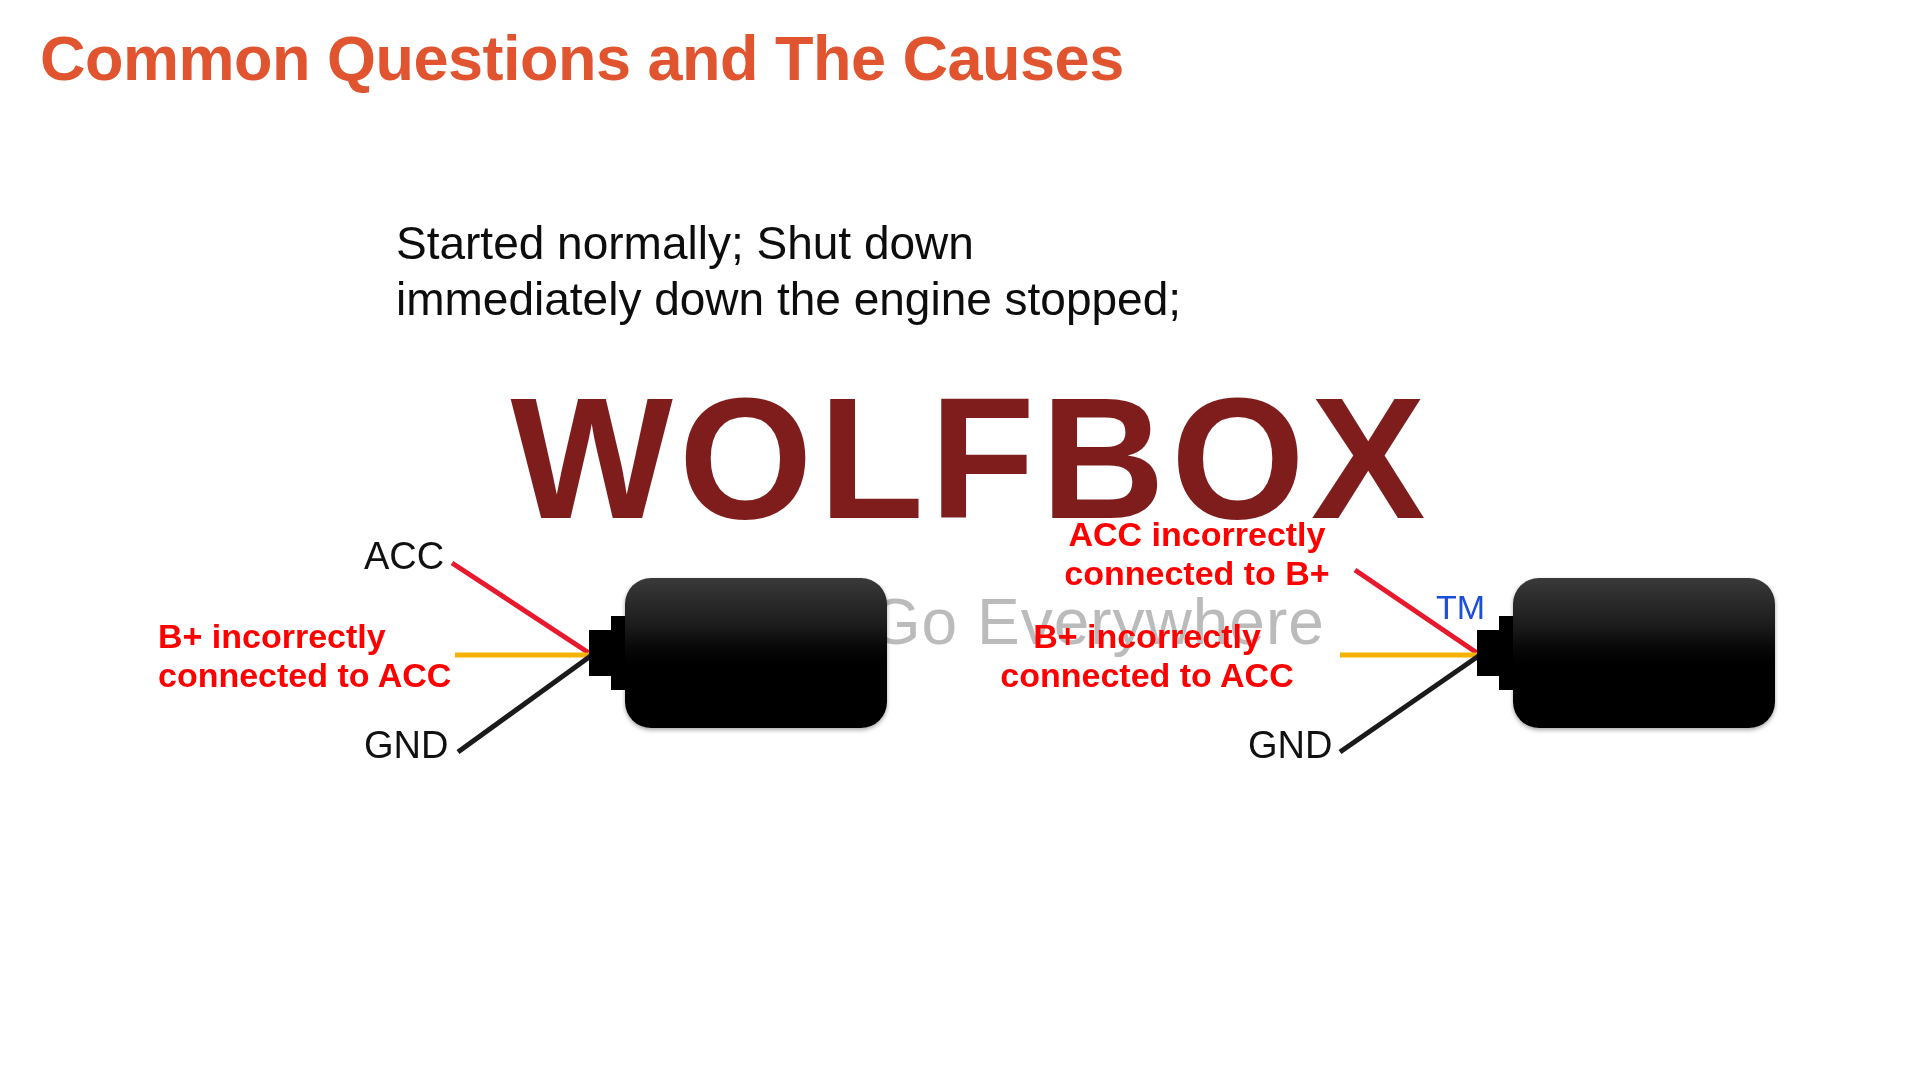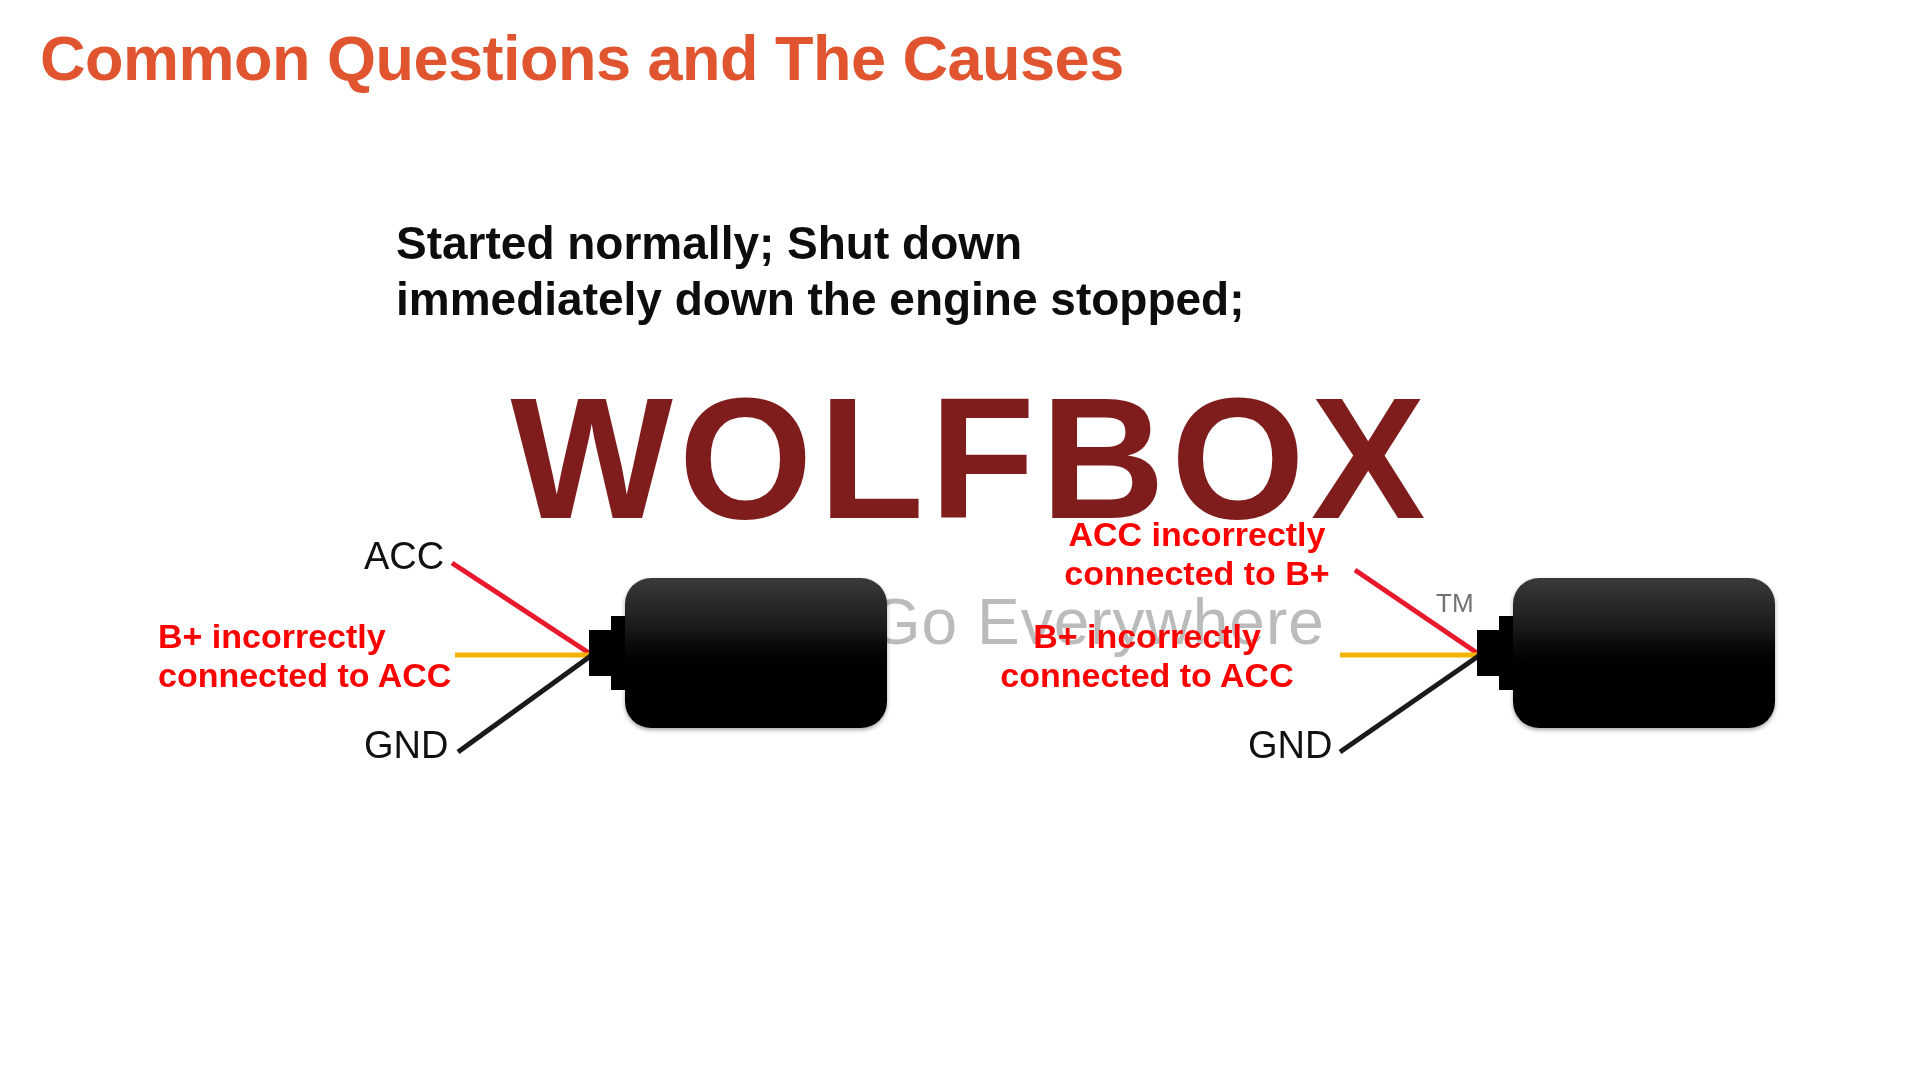--- a/index.html
+++ b/index.html
@@ -32,21 +32,21 @@
     z-index: 6;
   }
 
   
   .headline {
     position: absolute;
     left: 396px;
     top: 216px;
     width: 1140px;
     font-size: 46px;
-    font-weight: bold;
+    font-weight: normal;
     color: #0d0d0d;
     line-height: 1.21;
     z-index: 6;
   }
   .headline .line { display: block; white-space: nowrap; }
 
   
   .wm-wolfbox {
     position: absolute;
     left: 306px;
@@ -72,22 +72,22 @@
     color: #BBBBBB;
     letter-spacing: 1px;
     line-height: 1;
     z-index: 1;
     user-select: none;
   }
   .wm-tm {
     position: absolute;
     left: 1436px;
     top: 588px;
-    font-size: 26px;
-    color: #737373;
+    font-size: 34px;
+    color: #1d4ed8;
     font-weight: normal;
     z-index: 1;
     user-select: none;
   }
 
   
   .wires {
     position: absolute;
     left: 0; top: 0;
     width: 1920px; height: 1080px;

